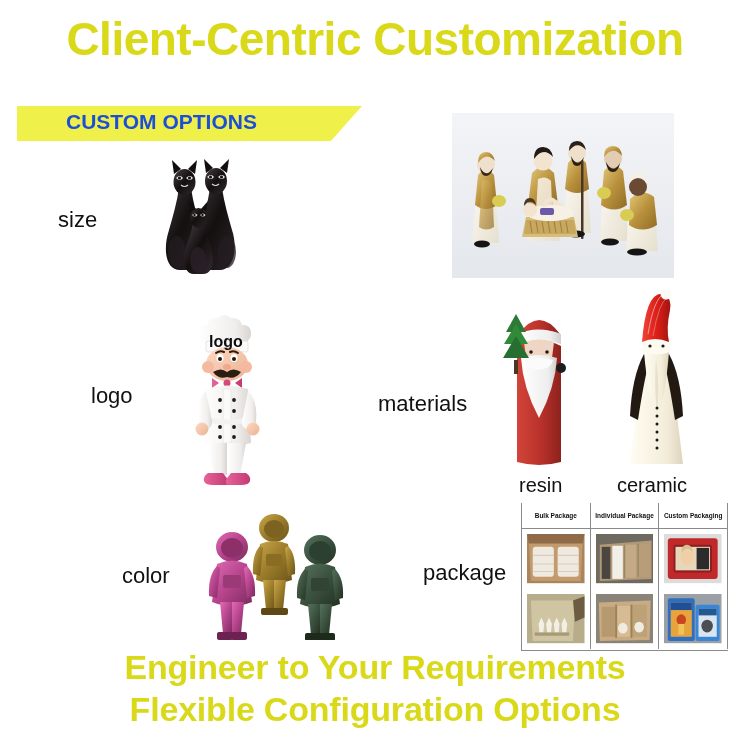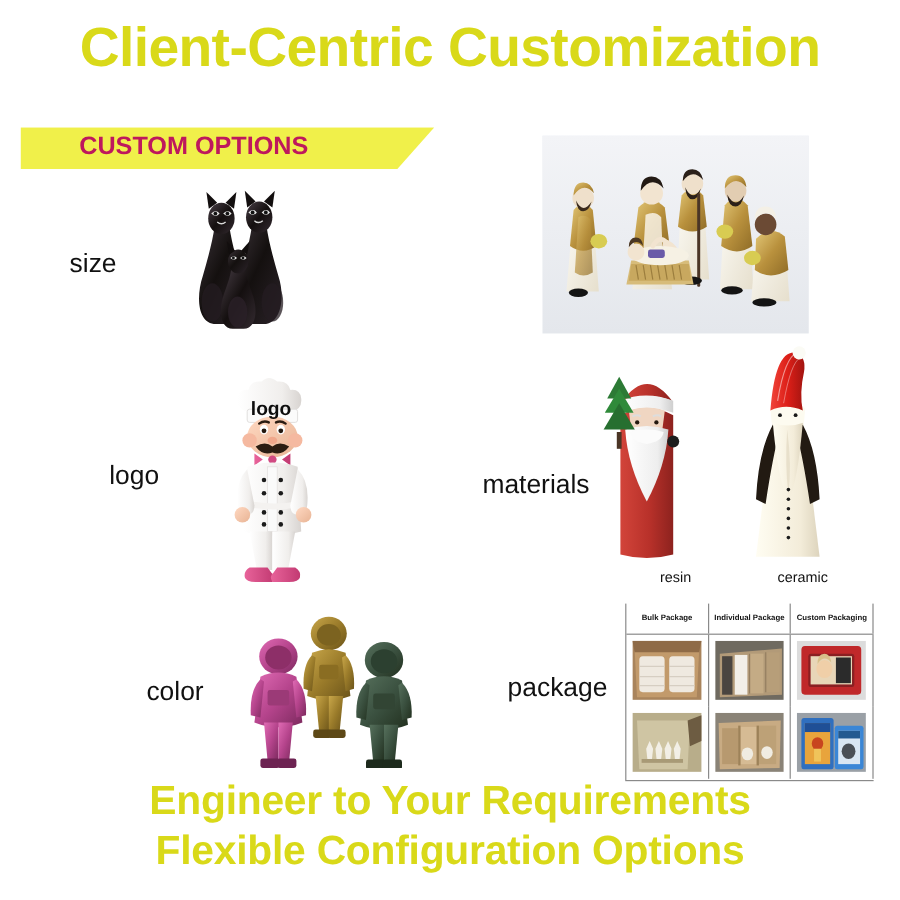--- a/index.html
+++ b/index.html
@@ -26,46 +26,45 @@
 
   
   .ribbon{
     position:absolute;left:17px;top:106px;width:345px;height:35px;
     background:#f0f04a;
     clip-path:polygon(0 0, 100% 0, 91% 100%, 0 100%);
     -webkit-clip-path:polygon(0 0, 100% 0, 91% 100%, 0 100%);
   }
   .ribbon-label{
     position:absolute;left:66px;top:110px;
-    font-size:21px;font-weight:bold;color:#be185d;
+    font-size:21px;font-weight:bold;color:#1d4ed8;
     letter-spacing:0px;
     font-family:"Liberation Sans",sans-serif;
     white-space:nowrap;
   }
 
   
   .rlabel{
     position:absolute;
     font-size:22px;color:#111111;
     font-family:"Liberation Sans",sans-serif;
     white-space:nowrap;
   }
   .lbl-size{left:58px;top:207px;}
   .lbl-design{left:352px;top:210px;}
   .lbl-logo{left:91px;top:383px;}
-  .lbl-materials{left:378px;top:391px;margin-left:24px;}
+  .lbl-materials{left:378px;top:391px;}
   .lbl-color{left:122px;top:563px;}
   .lbl-package{left:423px;top:560px;}
 
   .sublabel{
     position:absolute;
-    font-size:12px;color:#111111;
-    font-family:"Liberation Sans",sans-serif;
-    white-space:nowrap;
-    margin-left:31px;
+    font-size:20px;color:#111111;
+    font-family:"Liberation Sans",sans-serif;
+    white-space:nowrap;
   }
   .lbl-resin{left:519px;top:474px;}
   .lbl-ceramic{left:617px;top:474px;}
 
   
   .img-frame{position:absolute;overflow:hidden;}
   .ph-cats   {left:147px;top:152px;width:110px;height:125px;background:#ffffff;}
   .ph-nativity{left:452px;top:113px;width:222px;height:165px;background:#eef0f4;}
   .ph-chef   {left:175px;top:305px;width:105px;height:190px;background:#ffffff;}
   .ph-santa-resin  {left:497px;top:290px;width:85px;height:180px;background:#ffffff;}

